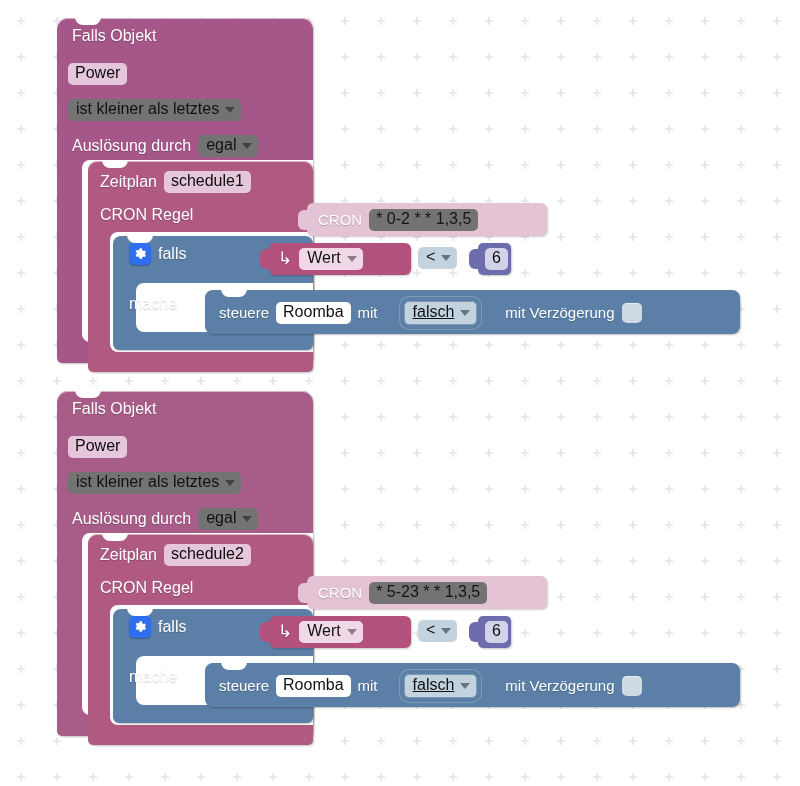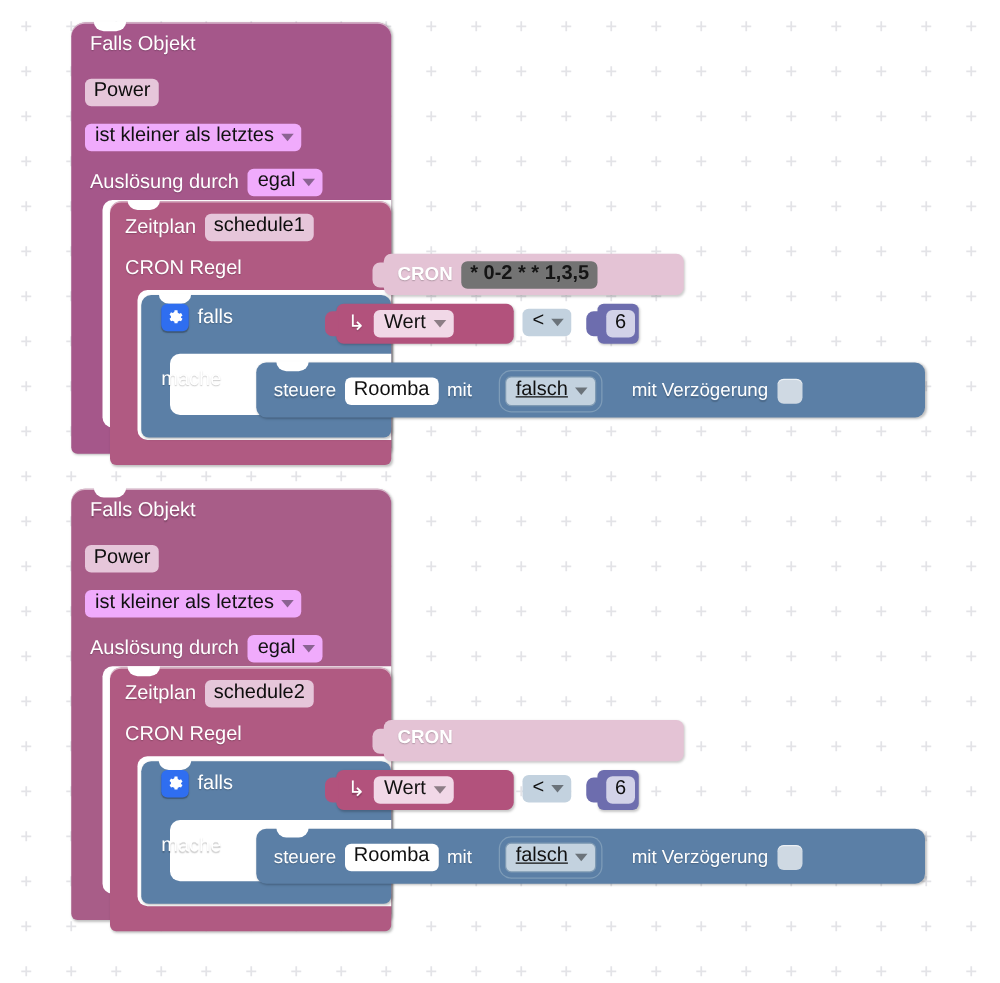--- a/index.html
+++ b/index.html
@@ -42,21 +42,21 @@
     border-radius: 10px 10px 4px 4px;
     box-shadow: 0 1px 0 rgba(255,255,255,.55) inset,
                 1px 1px 2px rgba(0,0,0,.25);
   }
 
   
   .c-event  { background: #a5578a; }
   .c-event2 { background: #a85d88; }
   .c-sched  { background: #b05a82; }
   .c-ctrl   { background: #5b7fa6; }
-  .c-cron   { background: #e4c3d5; font-weight: bold; }
+  .c-cron   { background: #e4c3d5; }
   .c-value  { background: #b2527c; }
   .c-num    { background: #6d6dae; }
 
   
   .lbl {
     color: #ffffff;
     font-size: 16px;
     line-height: 1;
     white-space: nowrap;
     text-shadow: 0 1px 1px rgba(0,0,0,.22);
@@ -78,21 +78,21 @@
   }
   .field.lightpink { background: #737373; color: #151515; }
   .field.lav       { background: #d2d2e8; color: #101010; }
   .field.grey      { background: #ffffff; color: #101010; }
 
   
   .dd {
     display: inline-flex;
     align-items: center;
     gap: 6px;
-    background: #f0abfc;
+    background: #737373;
     color: #111;
     border-radius: 5px;
     padding: 2px 6px 3px 8px;
     font-size: 16px;
     line-height: 1.05;
     white-space: nowrap;
     vertical-align: middle;
   }
   .dd.bluegrey { background: #c3d2df; }
   .dd.lightpink{ background: #f1d8e7; }
@@ -342,20 +342,21 @@
 
     <div class="row" style="left:100px;top:207px;">
       <span class="lbl">CRON Regel</span>
     </div>
 
     <div class="blk c-cron" style="left:307px;top:203px;width:240px;height:33px;border-radius:6px;
                 box-shadow:1px 1px 2px rgba(0,0,0,.2);">
       <div class="plug c-cron"></div>
       <div class="row" style="left:11px;top:6px;">
         <span class="lbl small">CRON</span>
+        <span class="field lightpink">* 5-23 * * 1,3,5</span>
       </div>
     </div>
 
     <div class="blk c-ctrl" style="left:113px;top:236px;width:200px;height:114px;border-radius:8px 8px 6px 6px;
                 box-shadow:1px 1px 2px rgba(0,0,0,.25);">
       <div class="notch" style="left:14px;"></div>
     </div>
     <div class="blk" style="left:136px;top:283px;width:177px;height:49px;background:#ffffff;border-radius:8px 0 0 8px;"></div>
 
     <div class="row" style="left:129px;top:243px;">

